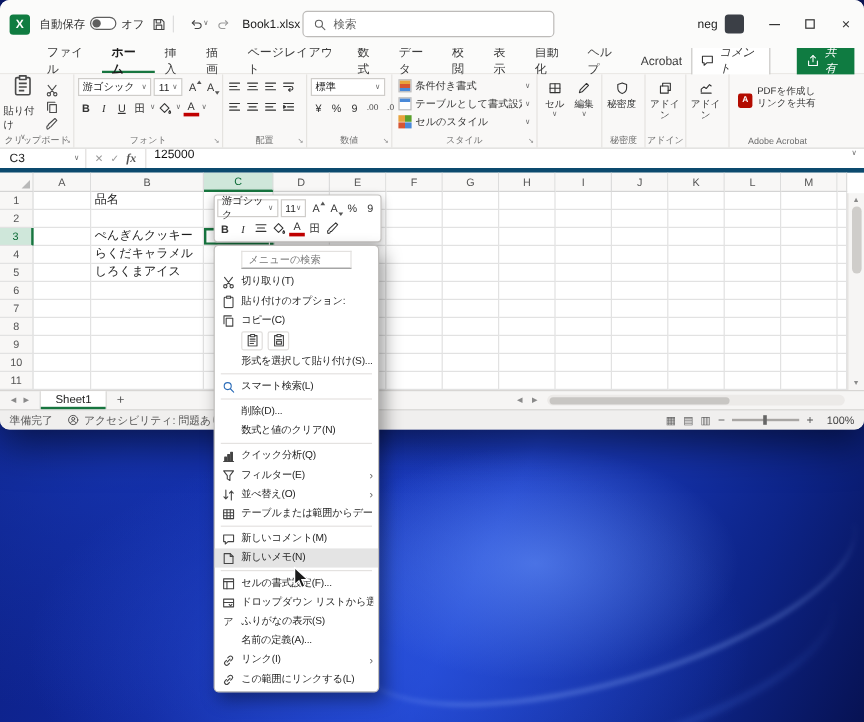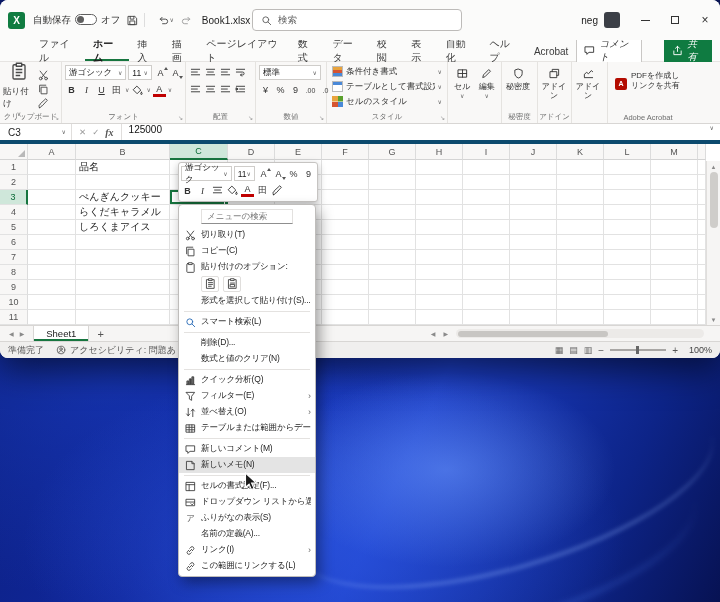--- a/index.html
+++ b/index.html
@@ -831,34 +831,34 @@
               <circle cx="3" cy="9.3" r="1.5"></circle>
               <circle cx="8.8" cy="9.3" r="1.5"></circle>
               <path d="M4 8.2L9.5 1.2M7.8 8.2L2.3 1.2"></path>
             </svg>
           </span>
           <span class="cm-label">切り取り(T)</span>
         </div>
         <div class="cm-item">
           <span class="cm-ic">
             <svg width="11" height="11" viewBox="0 0 12 12" fill="none" stroke="currentColor" stroke-width="1" stroke-linecap="round" stroke-linejoin="round">
+              <rect x="2" y="1.8" width="8" height="9.5" rx="0.8"></rect>
+              <rect x="4.2" y="0.8" width="3.6" height="2" fill="#fff"></rect>
+            </svg>
+          </span>
+          <span class="cm-label">貼り付けのオプション:</span>
+        </div>
+        <div class="cm-item">
+          <span class="cm-ic">
+            <svg width="11" height="11" viewBox="0 0 12 12" fill="none" stroke="currentColor" stroke-width="1" stroke-linecap="round" stroke-linejoin="round">
               <rect x="3.8" y="3.5" width="6" height="7.2"></rect>
               <path d="M8.5 1.3H1.8v7.2"></path>
             </svg>
           </span>
           <span class="cm-label">コピー(C)</span>
-        </div>
-        <div class="cm-item">
-          <span class="cm-ic">
-            <svg width="11" height="11" viewBox="0 0 12 12" fill="none" stroke="currentColor" stroke-width="1" stroke-linecap="round" stroke-linejoin="round">
-              <rect x="2" y="1.8" width="8" height="9.5" rx="0.8"></rect>
-              <rect x="4.2" y="0.8" width="3.6" height="2" fill="#fff"></rect>
-            </svg>
-          </span>
-          <span class="cm-label">貼り付けのオプション:</span>
         </div>
         <div class="cm-paste">
           <span class="pbtn">
             <svg width="11" height="11" viewBox="0 0 12 12" fill="none" stroke="currentColor" stroke-width="1" stroke-linecap="round" stroke-linejoin="round">
               <rect x="2" y="1.8" width="8" height="9.5"></rect>
               <rect x="4.2" y="0.8" width="3.6" height="2" fill="#fff"></rect>
               <path d="M3.8 5h4.4M3.8 7h4.4M3.8 9h3"></path>
             </svg>
           </span>
           <span class="pbtn">

